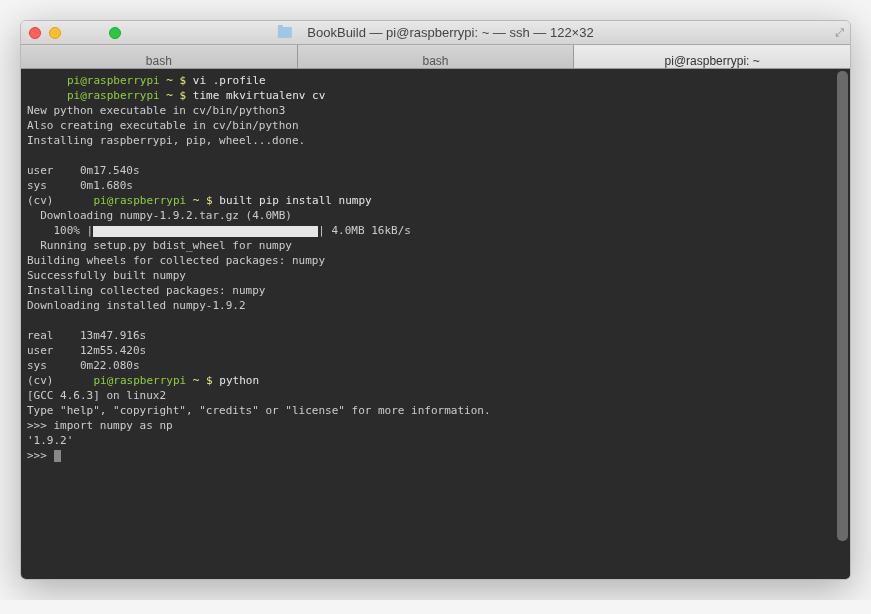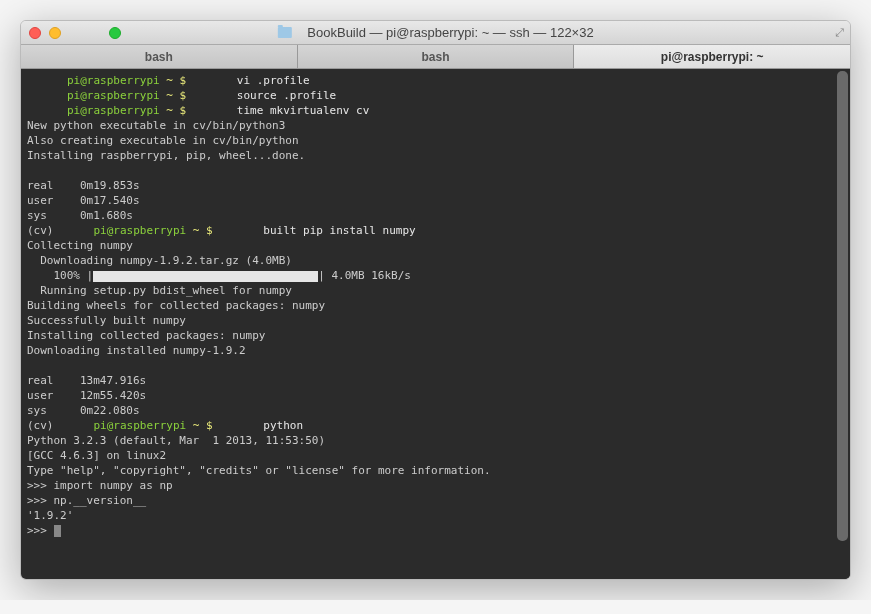--- a/index.html
+++ b/index.html
@@ -9,30 +9,30 @@
 .traffic { display: flex; gap: 8px; }
 .dot { width: 12px; height: 12px; border-radius: 50%; }
 .dot.red { background: #ff5f57; border: 1px solid #e04440; }
 .dot.yellow { background: #ffbd2e; border: 1px solid #dfa023; }
 .dot.green { background: #28c940; border: 1px solid #1dac2c; }
 .title { position: absolute; left: 50%; transform: translateX(-50%); font-size: 13px; color: #444; display: flex; align-items: center; gap: 16px; }
 .folder-icon { width: 14px; height: 11px; background: #9ec8e6; border-radius: 1px; position: relative; }
 .folder-icon:before { content:""; position:absolute; top:-2px; left:0; width:5px; height:2px; background:#9ec8e6; border-radius:1px 1px 0 0; }
 .expand { position: absolute; right: 6px; color: #888; font-size: 11px; }
 .tabs { display: flex; background: linear-gradient(#d0d0d0, #bfbfbf); height: 24px; border-bottom: 1px solid #999; }
-.tab { flex: 1; display: flex; align-items: center; justify-content: center; font-size: 12px; color: #555; border-right: 1px solid #999; background: linear-gradient(#d5d5d5, #c5c5c5); font-weight: bold; }
+.tab { flex: 1; display: flex; align-items: flex-end; justify-content: center; font-size: 12px; color: #555; border-right: 1px solid #999; background: linear-gradient(#d5d5d5, #c5c5c5); }
 .tab.active { background: linear-gradient(#ececec, #dedede); color: #333; }
 .tab:last-child { border-right: none; }
 .terminal { background: #2b2b2b; color: #ccc; font-family: "Menlo", "Monaco", monospace; font-size: 11px; line-height: 15px; padding: 4px 6px; height: 510px; position: relative; }
 .terminal-inner { height: 100%; overflow: hidden; }
 .scrollbar { position: absolute; right: 0; top: 0; width: 15px; height: 100%; background: #2b2b2b; }
 .thumb { position: absolute; right: 2px; width: 11px; background: #6a6a6a; border-radius: 5px; }
 .green { color: #8bd13c; margin-left: 40px; }
 .yellowtxt { color: #e8e87a; }
-.whitetxt { color: #e6e6e6; margin-left: 44px; }
+.whitetxt { color: #e6e6e6; }
 .progress-bar { display: inline-block; background: #e6e6e6; height: 11px; vertical-align: middle; }
 .cursor { display: inline-block; width: 7px; height: 12px; background: #888; vertical-align: middle; }
 .line { white-space: pre; }
 </style>
 </head>
 <body>
 
 <div class="window">
   <div class="titlebar">
     <div class="traffic">
@@ -53,48 +53,43 @@
     <div class="tab">
         <span>bash</span>
       </div>
     <div class="tab active">
         <span>pi@raspberrypi: ~</span>
       </div>
   </div>
   <div class="terminal">
     <div class="terminal-inner">
 <div class="line"><span class="green">pi@raspberrypi</span><span class="yellowtxt"> ~ $ </span><span class="whitetxt">vi .profile</span></div>
-<div class="line"><span class="green">pi@raspberrypi</span><span class="yellowtxt"> ~ $ </span><span class="whitetxt">source .profile</span></div>
 <div class="line"><span class="green">pi@raspberrypi</span><span class="yellowtxt"> ~ $ </span><span class="whitetxt">time mkvirtualenv cv</span></div>
 <div class="line">New python executable in cv/bin/python3</div>
 <div class="line">Also creating executable in cv/bin/python</div>
 <div class="line">Installing raspberrypi, pip, wheel...done.</div>
 <div class="line">&nbsp;</div>
-<div class="line">real    0m19.853s</div>
 <div class="line">user    0m17.540s</div>
 <div class="line">sys     0m1.680s</div>
 <div class="line"><span>(cv)</span><span class="green">pi@raspberrypi</span><span class="yellowtxt"> ~ $ </span><span class="whitetxt">built pip install numpy</span></div>
-<div class="line">Collecting numpy</div>
 <div class="line">  Downloading numpy-1.9.2.tar.gz (4.0MB)</div>
 <div class="line"><span>    100% |</span><span class="progress-bar" style="width:225px"></span><span>| 4.0MB 16kB/s</span></div>
 <div class="line">  Running setup.py bdist_wheel for numpy</div>
 <div class="line">Building wheels for collected packages: numpy</div>
 <div class="line">Successfully built numpy</div>
 <div class="line">Installing collected packages: numpy</div>
 <div class="line">Downloading installed numpy-1.9.2</div>
 <div class="line">&nbsp;</div>
 <div class="line">real    13m47.916s</div>
 <div class="line">user    12m55.420s</div>
 <div class="line">sys     0m22.080s</div>
 <div class="line"><span>(cv)</span><span class="green">pi@raspberrypi</span><span class="yellowtxt"> ~ $ </span><span class="whitetxt">python</span></div>
-<div class="line">Python 3.2.3 (default, Mar  1 2013, 11:53:50)</div>
 <div class="line">[GCC 4.6.3] on linux2</div>
 <div class="line">Type "help", "copyright", "credits" or "license" for more information.</div>
 <div class="line">&gt;&gt;&gt; import numpy as np</div>
-<div class="line">&gt;&gt;&gt; np.__version__</div>
 <div class="line">'1.9.2'</div>
 <div class="line"><span>&gt;&gt;&gt; </span><span class="cursor"></span></div>
     </div>
     <div class="scrollbar">
       <div class="thumb" style="top:2px;height:470px"></div>
     </div>
   </div>
 </div>
 
 </body></html>

